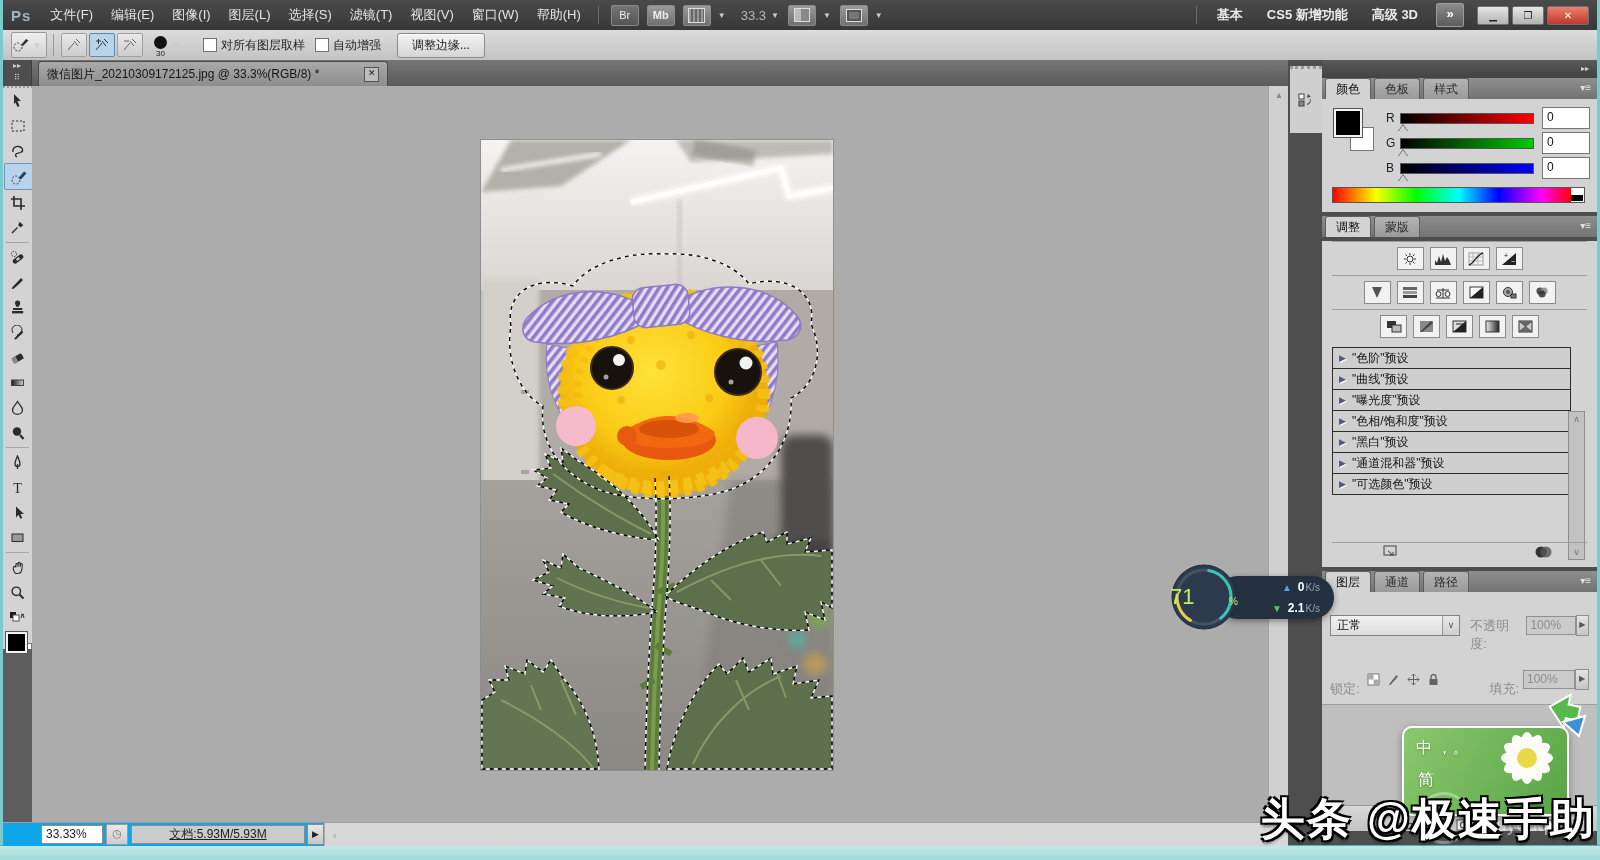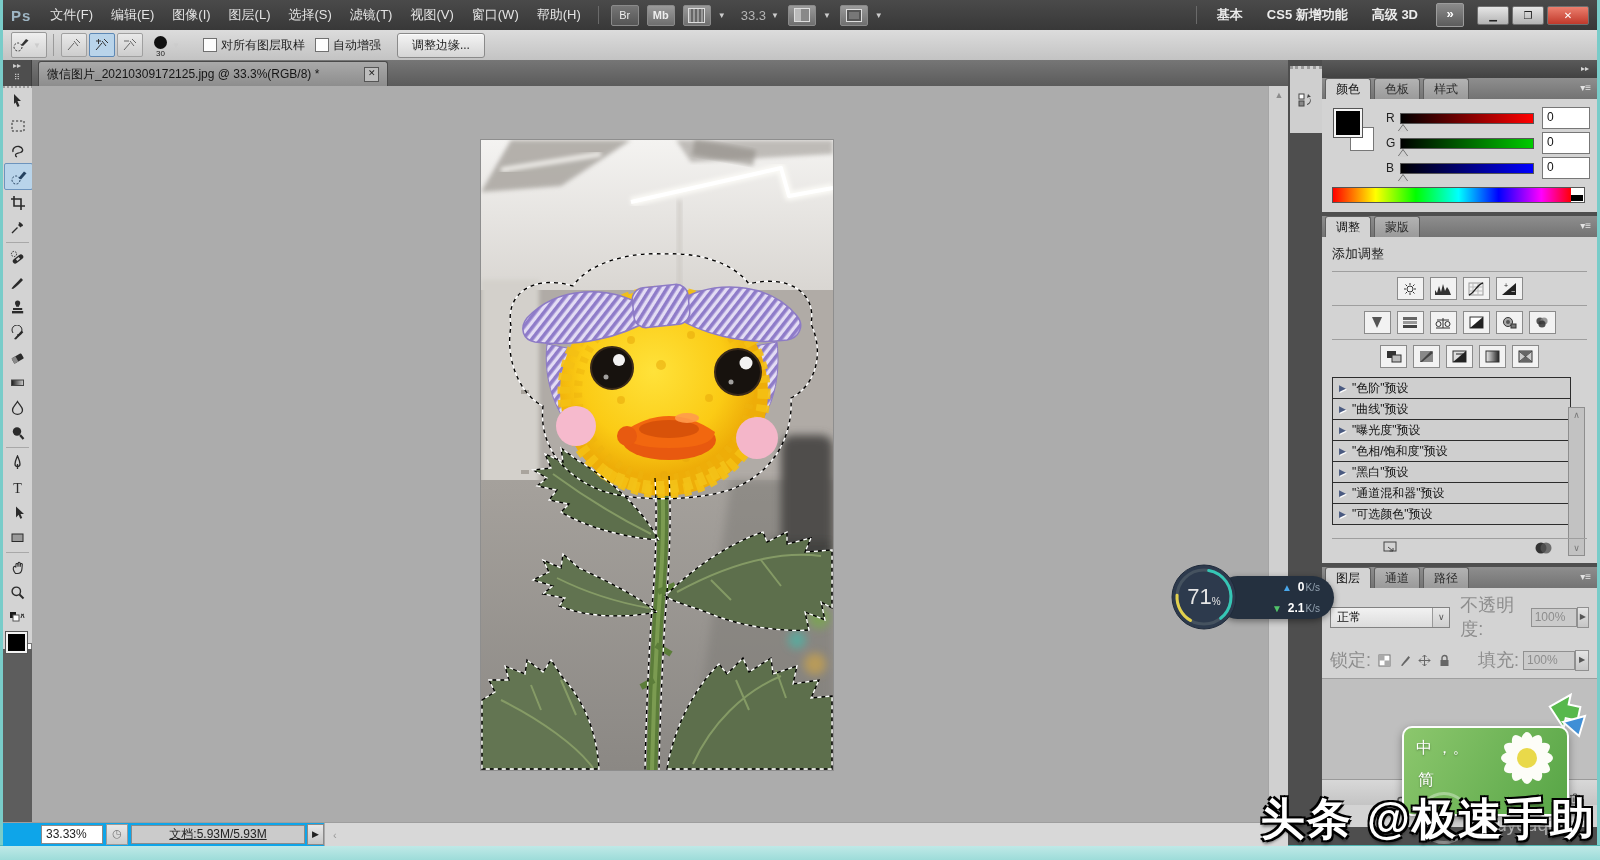--- a/index.html
+++ b/index.html
@@ -89,21 +89,21 @@
   .adj-tile{width:25px;height:21px;background:#f2f2f2;border:1px solid #8b8b8b;margin:1px 3px;display:flex;align-items:center;justify-content:center;}
   .preset-list{margin:8px 10px 0 10px;border:1px solid #2c2c2c;background:#cfcfcf;}
   .preset-row{height:20px;border-bottom:1px solid #2c2c2c;display:flex;align-items:center;font-size:12px;color:#111;}
   .preset-row:last-child{border-bottom:none;}
   .preset-tri{color:#4a5a80;font-size:9px;margin:0 6px 0 6px;text-shadow:1px 1px 0 #fff;}
   .plist-scroll{position:absolute;right:12px;width:15px;background:#c2c2c2;border:1px solid #8e8e8e;color:#777;font-size:9px;text-align:center;}
 
   
   .blend-select{width:130px;height:19px;background:linear-gradient(#f2f2f2,#dcdcdc);border:1px solid #828282;font-size:12px;color:#111;display:flex;align-items:center;padding-left:6px;}
   .blend-dd{margin-left:auto;width:16px;height:100%;border-left:1px solid #999;color:#555;font-size:9px;display:flex;align-items:center;justify-content:center;background:linear-gradient(#e8e8e8,#cfcfcf);}
-  .dim-label{color:#8d8d8d;font-size:18px;}
+  .dim-label{color:#8d8d8d;font-size:13px;margin-top:20px;}
   .val-box{width:44px;height:17px;border:1px solid #909090;background:#cbcbcb;color:#8d8d8d;font-size:12px;padding:0 3px;line-height:16px;}
   .val-arrow{width:12px;height:19px;border:1px solid #909090;background:linear-gradient(#e4e4e4,#c6c6c6);color:#555;font-size:8px;text-align:center;line-height:18px;}
   .lock-ico{width:15px;height:15px;margin-right:5px;display:flex;align-items:center;justify-content:center;}
   #layer-row{height:42px;background:#2569c5;display:flex;align-items:center;}
   #eye-cell{width:26px;height:100%;background:#c9c9c9;border-right:1px solid #8a8a8a;display:flex;align-items:center;justify-content:center;}
   #layer-thumb{width:24px;height:38px;margin:0 6px;border:1px solid #111;background:linear-gradient(#d8d6d2 20%,#a8a49e 45%,#8f8b86);position:relative;}
   #layer-thumb .th-flower{position:absolute;left:6px;top:8px;width:11px;height:11px;border-radius:50%;background:#f4c01a;}
   #layer-thumb .th-stem{position:absolute;left:11px;top:17px;width:2px;height:18px;background:#5c7d3a;}
   #layer-name{color:#fff;font-style:italic;font-size:12px;text-shadow:1px 1px 1px rgba(0,0,0,.4);}
   #layers-empty{background:#bfbfbf;}
@@ -118,21 +118,21 @@
   #status-arrow{width:15px;height:19px;background:linear-gradient(#e8e8e8,#c6c6c6);border:1px solid #8b8b8b;text-align:center;font-size:9px;line-height:18px;margin-left:2px;}
   #hscroll{flex:1;height:100%;background:#d8d8d8;border-left:1px solid #aaa;color:#999;font-size:11px;display:flex;align-items:center;justify-content:space-between;padding:0 8px;}
 
   
   #net-pill{left:1216px;top:576px;width:118px;height:43px;background:#24303f;border-radius:22px;box-shadow:0 2px 6px rgba(0,0,0,.4);color:#fff;font-size:12px;}
   .pill-line{position:absolute;right:14px;display:flex;align-items:center;font-weight:bold;}
   .pill-unit{color:#93a2b0;font-weight:normal;font-size:10px;margin-left:1px;}
   .arrow-up{color:#49a8ec;font-size:10px;margin-right:6px;}
   .arrow-dn{color:#51c46a;font-size:10px;margin-right:6px;}
   #net-ball{left:1170px;top:563px;width:68px;height:68px;}
-  #net-ball .pct{position:absolute;left:0;top:0;width:68px;height:68px;display:flex;align-items:center;justify-content:center;color:#e5e5e5;font-size:22px;font-weight:lighter;}
+  #net-ball .pct{position:absolute;left:0;top:0;width:68px;height:68px;display:flex;align-items:center;justify-content:space-between;color:#bef264;font-size:22px;font-weight:lighter;}
   #net-ball .pct small{font-size:10px;margin-top:8px;}
 
   #ime-pop{left:1402px;top:726px;width:163px;height:86px;border-radius:10px;border:2px solid #fdfdfd;overflow:hidden;box-shadow:0 3px 8px rgba(0,0,0,.35);background:linear-gradient(120deg,#8cc76d,#57a546);}
   #ime-pop .ime-text{position:absolute;left:12px;top:10px;color:#fff;font-size:16px;text-shadow:0 1px 2px rgba(0,0,0,.35);}
   #ime-pop .ime-text2{position:absolute;left:14px;top:42px;color:#fff;font-size:16px;text-shadow:0 1px 2px rgba(0,0,0,.35);}
 
   #wm-main{left:1200px;top:790px;width:396px;text-align:right;color:#fff;font-size:44px;font-weight:bold;letter-spacing:2px;white-space:nowrap;
     text-shadow:-2px -2px 0 #000,2px -2px 0 #000,-2px 2px 0 #000,2px 2px 0 #000,0 4px 3px rgba(0,0,0,.45);}
   #wm-site{left:1492px;top:814px;color:rgba(255,255,255,.55);font-size:19px;}
   #wm-circle{left:1418px;top:792px;width:46px;height:46px;border:3px solid rgba(255,255,255,.35);border-radius:50%;color:rgba(255,255,255,.4);font-size:20px;display:flex;align-items:center;justify-content:center;}
@@ -585,21 +585,20 @@
     </div>
   </div>
 
   <div style="margin-top:4px">
     <div class="ptabs">
       <div class="ptab active">调整</div>
       <div class="ptab">蒙版</div>
       <div class="pmenu">▾≡</div>
     </div>
     <div class="pbody" style="height:326px;position:relative;">
-      <div class="adj-title">添加调整</div>
       <div class="adj-hr"></div>
       <div class="row" style="justify-content:center">
         <div class="adj-tile">
             <svg width="16" height="14" viewBox="0 0 16 14">
               <circle cx="8" cy="7" r="3" fill="none" stroke="#333"></circle>
               <path d="M8 1 V3 M8 11 V13 M2 7 H4 M12 7 H14 M3.5 2.5 L5 4 M12.5 2.5 L11 4 M3.5 11.5 L5 10 M12.5 11.5 L11 10" stroke="#333"></path>
             </svg>
           </div>
         <div class="adj-tile">
             <svg width="18" height="14" viewBox="0 0 18 14">

